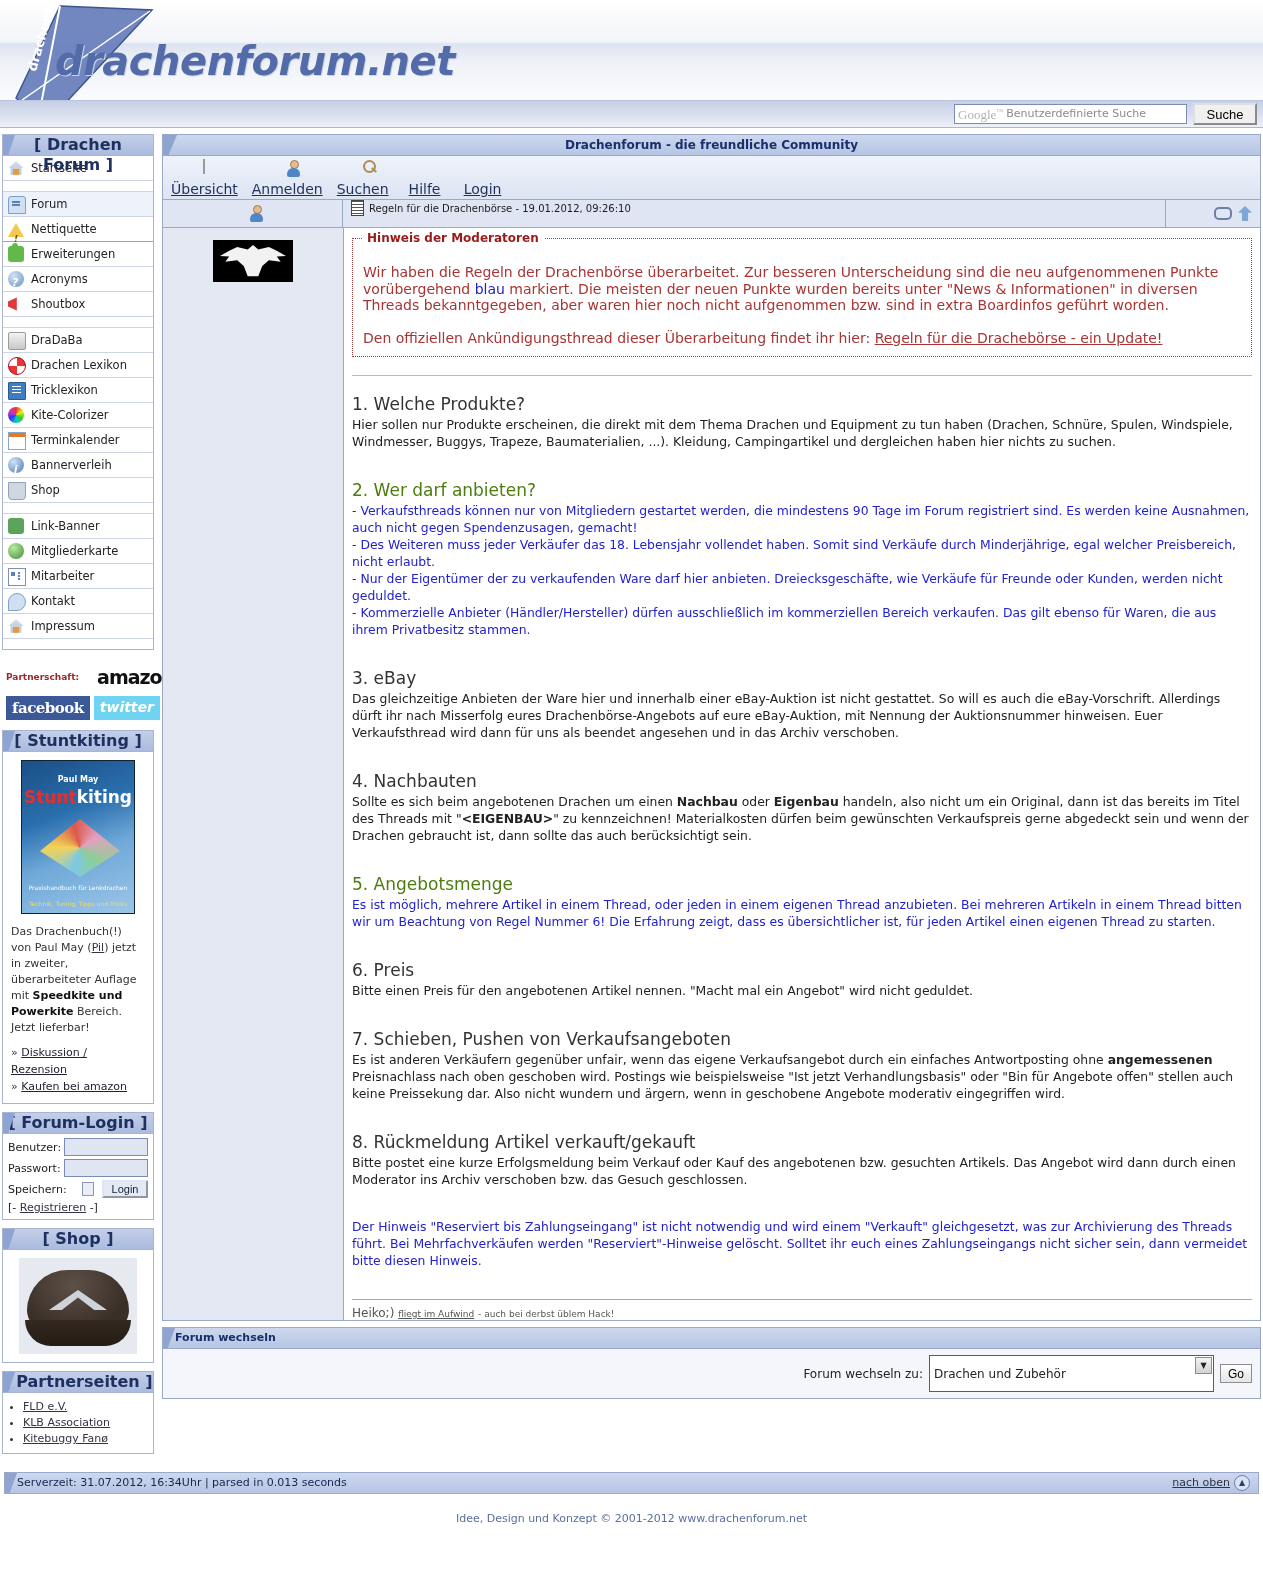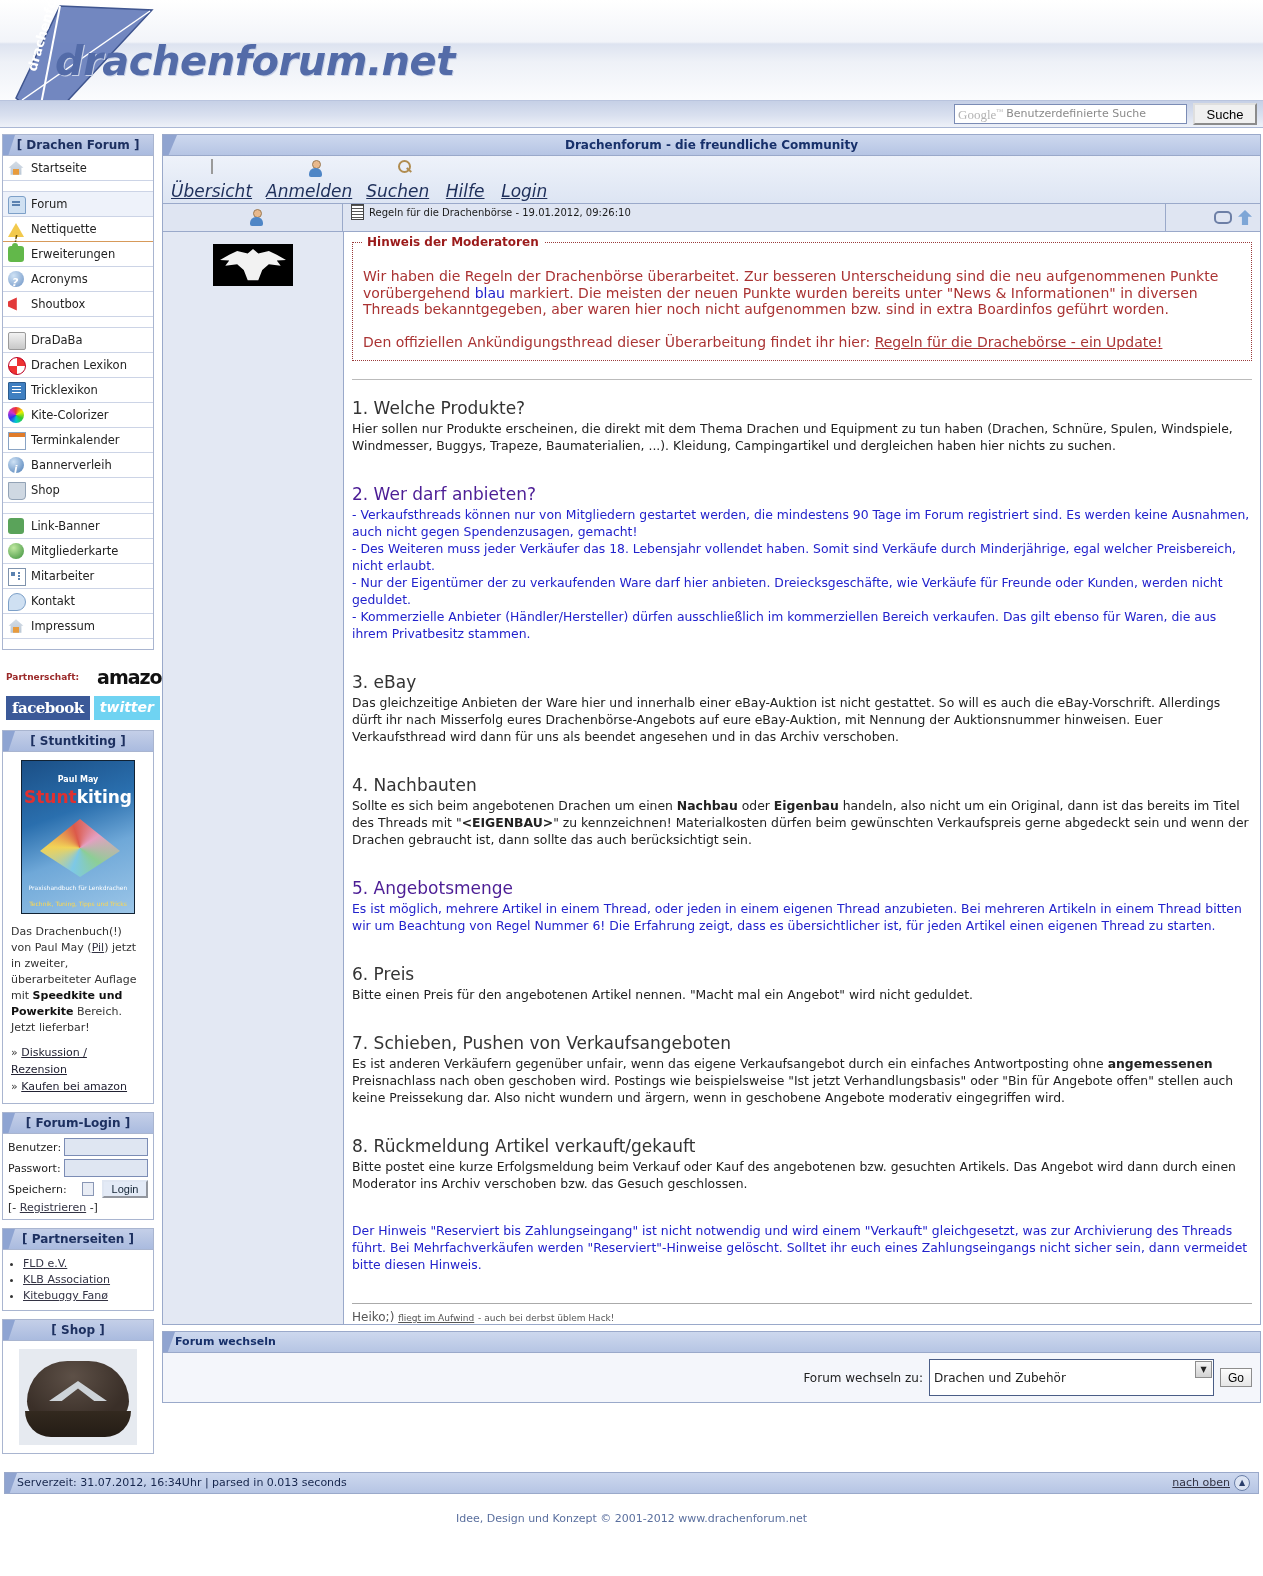--- a/index.html
+++ b/index.html
@@ -57,21 +57,21 @@
   
   #page{display:flex;align-items:flex-start;padding:6px 2px 0 2px;background:#fff;}
   #sidebar{width:152px;flex:0 0 152px;margin-right:8px;}
   #content{flex:1;}
   
   .sb-block{border:1px solid #a9b5d0;margin-bottom:8px;background:#fff;}
   .sb-title{
     height:20px;line-height:20px;
     background:linear-gradient(to bottom,#c4cfe8 0%,#aabbdf 100%);
     border-bottom:1px solid #a9b5d0;
-    text-align:center;font-weight:bold;font-size:12px;color:#1d3060;
+    text-align:center;font-weight:bold;font-size:16px;color:#1d3060;
     position:relative;
   }
   .sb-title:before{
     content:"";position:absolute;left:0;top:0;width:12px;height:20px;
     background:#8ea4d2;
     clip-path:polygon(0 0,100% 0,45% 100%,0 100%);
   }
   .sb-row{
     height:24px;line-height:24px;
     border-bottom:1px solid #ccd4e6;
@@ -165,21 +165,21 @@
     background:linear-gradient(to bottom,#cdd8ee 0%,#b6c5e4 100%);
     border-bottom:1px solid #9aa9ca;position:relative;}
   .panel-title:before{
     content:"";position:absolute;left:0;top:0;width:14px;height:20px;background:#90a4d0;
     clip-path:polygon(0 0,100% 0,40% 100%,0 100%);}
   .navbar{
     background:linear-gradient(to bottom,#eef2fa,#dde5f3);
     border-bottom:1px solid #9aa9ca;padding:4px 8px 2px 8px;display:flex;gap:14px;}
   .navitem{text-align:center;min-width:44px;}
   .navitem .ni{display:block;height:20px;margin-bottom:1px;}
-  .navitem a{font-size:17px;color:#1e2f5a;font-style:italic;}
+  .navitem a{font-size:14px;color:#1e2f5a;}
   .ni-doc{width:14px;height:17px;margin:0 auto;background:linear-gradient(#f7f7f7,#d9d9d9);border:1px solid #9a9a9a;transform:rotate(-20deg);}
   .ni-user{width:13px;height:17px;margin:0 auto;position:relative;}
   .ni-user:before{content:"";position:absolute;left:3px;top:0;width:7px;height:7px;border-radius:50%;background:#e8b98d;border:1px solid #9a7a55;}
   .ni-user:after{content:"";position:absolute;left:0;top:8px;width:13px;height:9px;border-radius:6px 6px 2px 2px;background:#4f86c6;}
   .ni-glass{width:15px;height:17px;margin:0 auto;position:relative;}
   .ni-glass:before{content:"";position:absolute;left:0;top:0;width:9px;height:9px;border-radius:50%;border:2px solid #b08c50;}
   .ni-glass:after{content:"";position:absolute;left:8px;top:9px;width:6px;height:2px;background:#b08c50;transform:rotate(40deg);}
   .ni-help{width:13px;height:17px;margin:0 auto;border-radius:50%;background:radial-gradient(circle at 35% 30%,#dfeaf7,#5b82b5);}
   .ni-key{width:13px;height:17px;margin:0 auto;background:linear-gradient(#e7eef7,#a8bcd6);clip-path:polygon(40% 0,60% 0,60% 70%,100% 85%,100% 100%,0 100%,0 85%,40% 70%);}
   
@@ -198,21 +198,21 @@
     clip-path:polygon(50% 0,58% 14%,74% 6%,86% 18%,100% 34%,86% 36%,92% 52%,74% 48%,64% 66%,58% 98%,42% 98%,36% 66%,26% 48%,8% 52%,14% 36%,0 34%,14% 18%,26% 6%,42% 14%);}
   .pb-right{flex:1;background:#fff;padding:6px 8px 0 8px;}
   .modbox{border:1px dotted #9a3a3a;padding:9px 10px 10px 10px;position:relative;margin:4px 0 18px 0;}
   .modbox .mtitle{position:absolute;top:-8px;left:9px;background:#fff;padding:0 5px;color:#9a1a1a;font-weight:bold;font-size:12px;}
   .modbox p{margin:16px 0 14px 0;color:#a33;font-size:14px;line-height:16.5px;}
   .modbox p:last-child{margin-bottom:0;}
   .modbox .blue{color:#2222cc;}
   .modbox a{color:#a33;}
   .rule-sep{border:0;border-top:1px solid #bbb;margin:18px 0 18px 0;}
   h3.rt{font-size:17px;font-weight:normal;color:#333;margin:0 0 2px 0;font-family:"DejaVu Sans","Liberation Sans",sans-serif;}
-  h3.rt.b{color:#4c1d95;}
+  h3.rt.b{color:#4d7c0f;}
   .rp{font-size:12.4px;line-height:17px;color:#222;margin:0 0 30px 0;}
   .rp.b{color:#2222cc;}
   .rp b{font-weight:bold;}
   .sigsep{border:0;border-top:1px solid #aaa;margin:10px 0 6px 0;}
   .sig{font-size:12px;color:#555;}
   .sig .small{font-size:9px;}
   .sig a{color:#555;}
   .zz{text-align:center;color:#666;font-size:12px;padding:12px 0 20px 0;}
   
   .fs-title{height:20px;line-height:20px;font-weight:bold;font-size:11px;color:#17306a;padding-left:12px;
@@ -392,38 +392,38 @@
         </div>
         <div class="reg">
           <span>[-</span>
           <a href="#">Registrieren</a>
           <span>-]</span>
         </div>
       </div>
     </div>
 
     <div class="sb-block">
+      <div class="sb-title">[ Shop ]</div>
+      <div class="cap-img">
+        <div class="cap-body"></div>
+        <div class="cap-logo"></div>
+        <div class="cap-brim"></div>
+      </div>
+    </div>
+
+    <div class="sb-block">
       <div class="sb-title">[ Partnerseiten ]</div>
       <div class="plist">
         <ul>
           <li><a href="#">FLD e.V.</a></li>
           <li><a href="#">KLB Association</a></li>
           <li><a href="#">Kitebuggy Fanø</a></li>
         </ul>
       </div>
     </div>
-
-    <div class="sb-block">
-      <div class="sb-title">[ Shop ]</div>
-      <div class="cap-img">
-        <div class="cap-body"></div>
-        <div class="cap-logo"></div>
-        <div class="cap-brim"></div>
-      </div>
-    </div>
   </div>
 
   <div id="content">
 
     <div class="panel">
       <div class="panel-title">Drachenforum - die freundliche Community</div>
 
       <div class="navbar">
         <div class="navitem">
           <span class="ni"><span class="ni-doc"></span></span>

